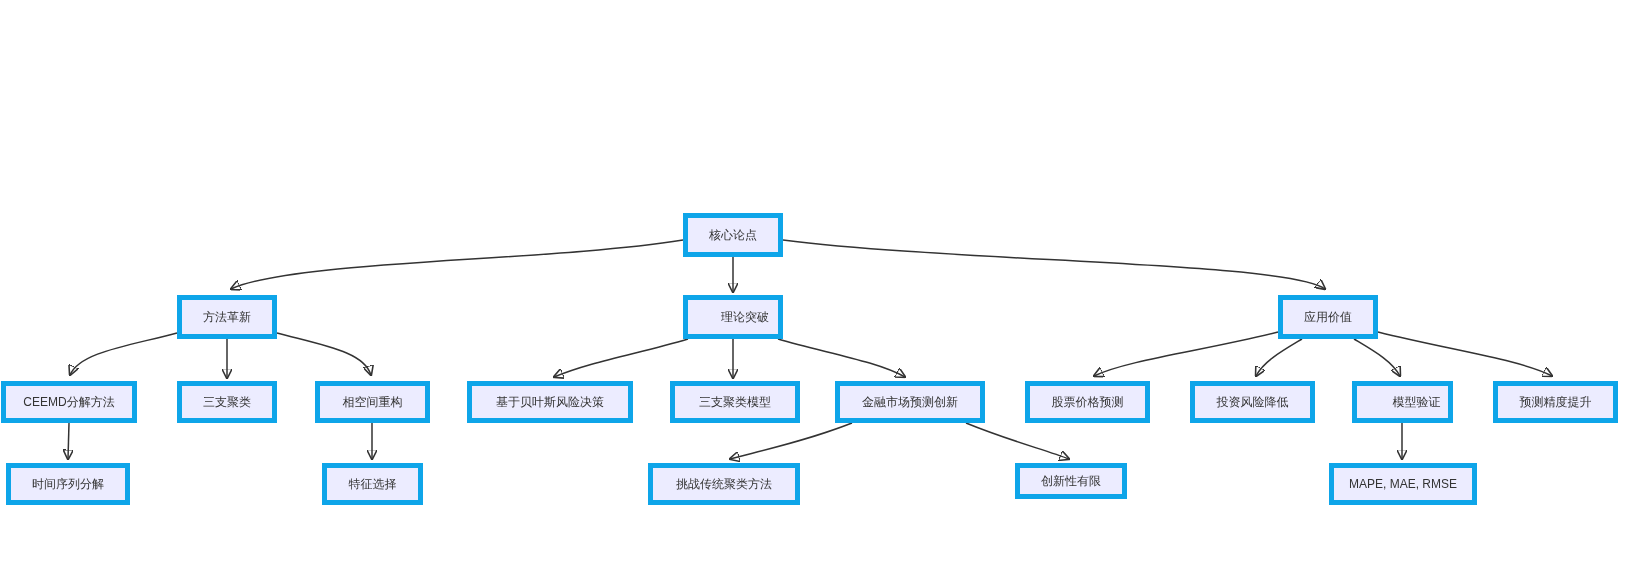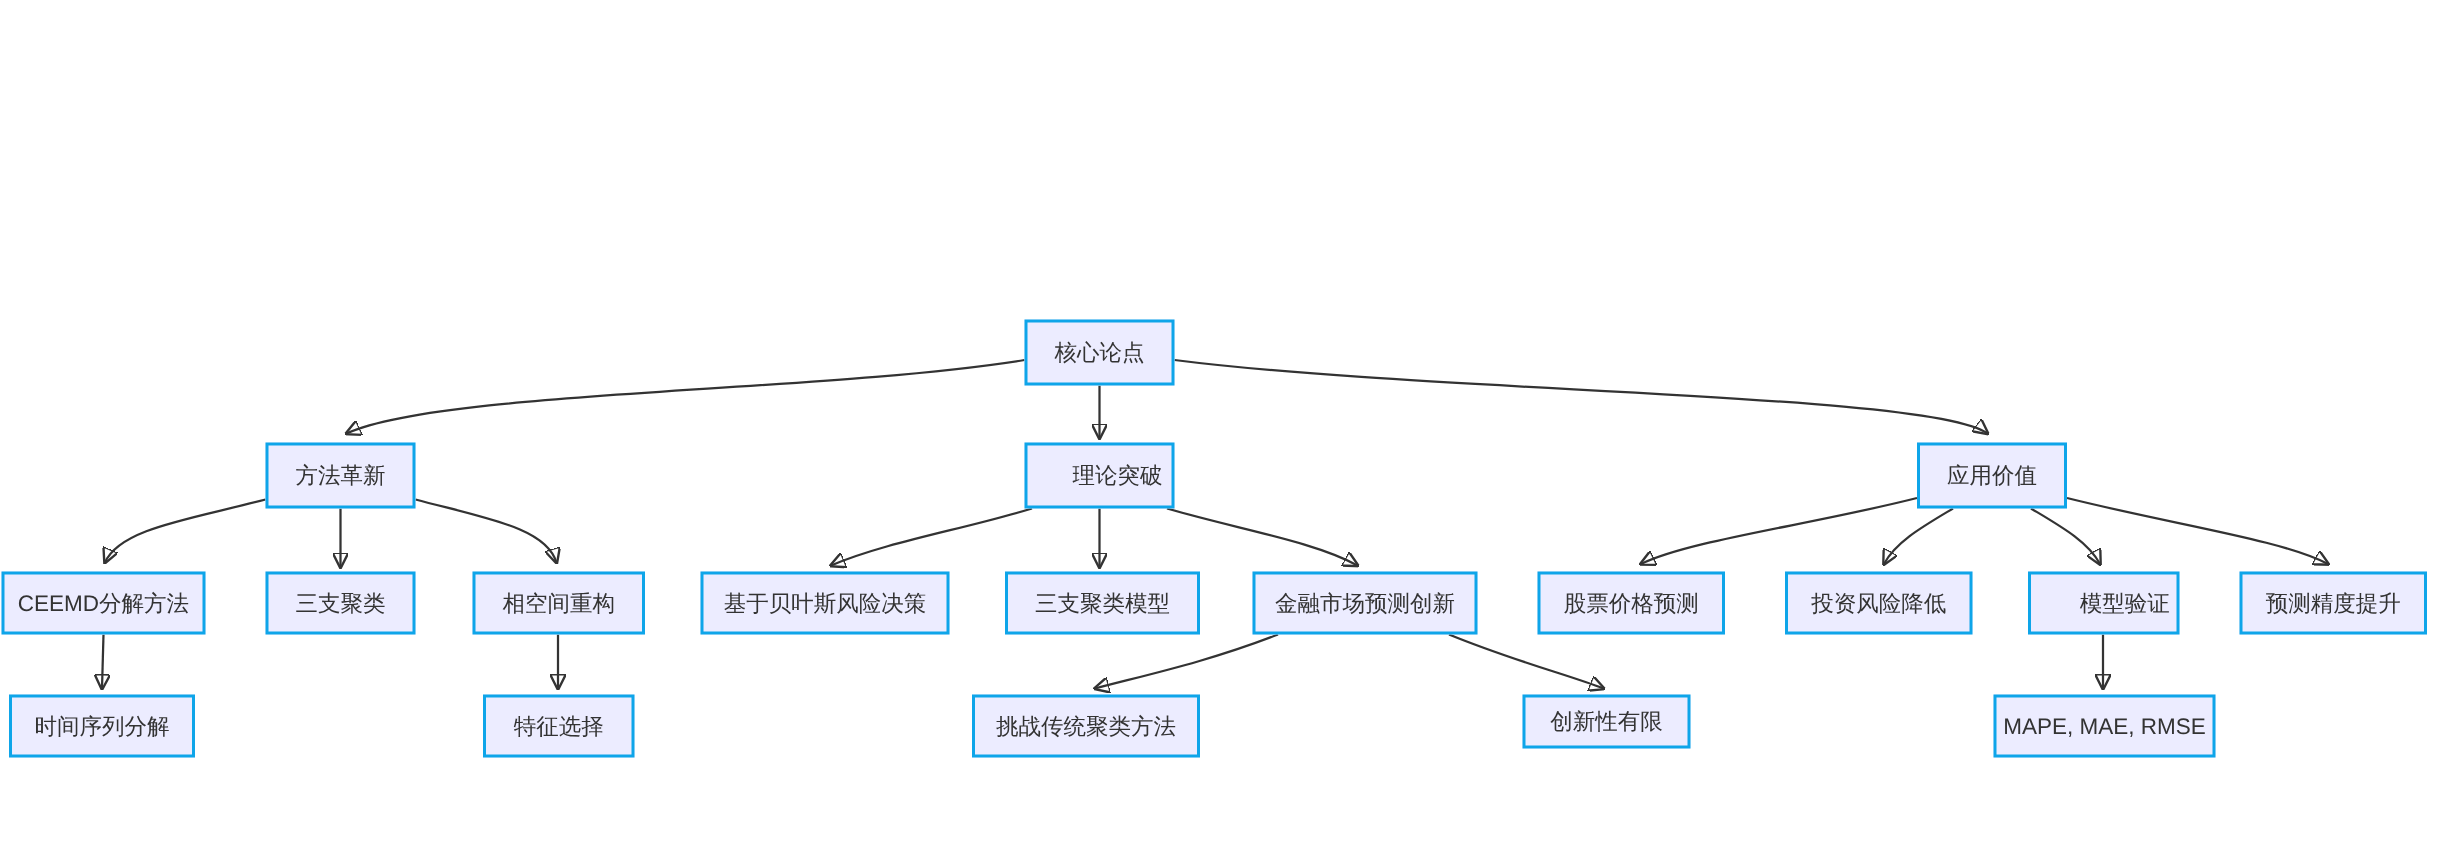--- a/index.html
+++ b/index.html
@@ -24,23 +24,23 @@
   }
   .edge-layer path {
     fill: none;
     stroke: #333333;
     stroke-width: 1.5;
   }
   .node {
     position: absolute;
     box-sizing: border-box;
     background: #ECECFF;
-    border: 2px solid #0ea5e9;
+    border: 5px solid #0ea5e9;
     color: #333333;
-    font-size: 15px;
+    font-size: 12px;
     display: flex;
     align-items: center;
     justify-content: center;
     text-align: center;
     white-space: nowrap;
   }
 </style>
 </head>
 <body>
 

